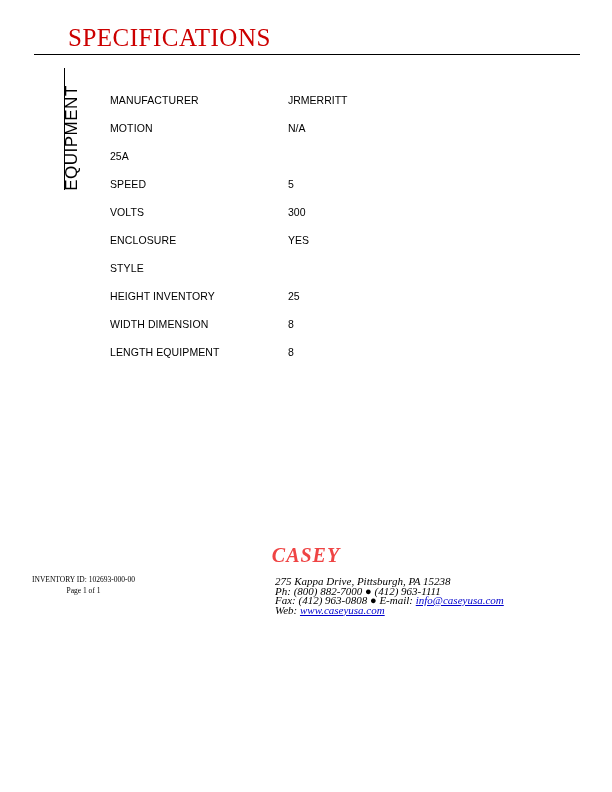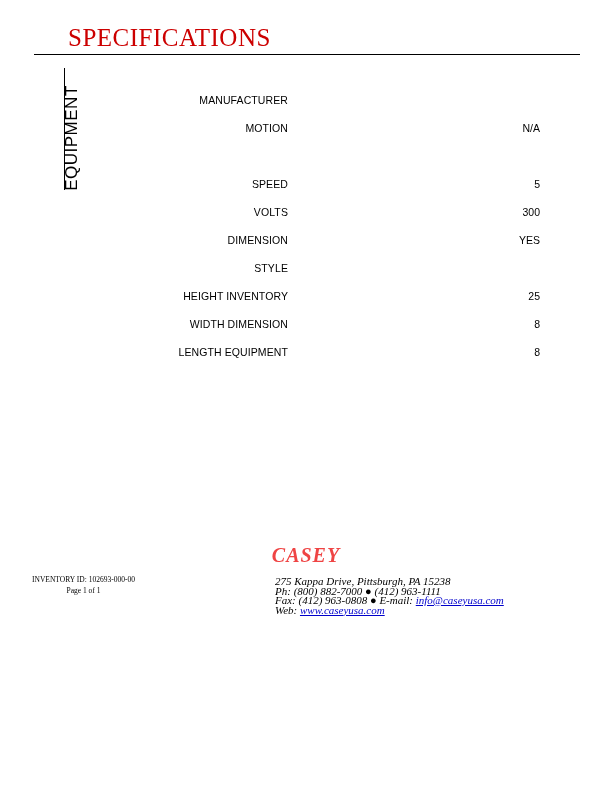--- a/index.html
+++ b/index.html
@@ -81,21 +81,20 @@
   .spec-table {
     position: absolute;
     left: 110px;
     top: 94px;
     width: 430px;
   }
   .spec-row {
     display: flex;
     height: 28px;
     align-items: flex-start;
-    text-align: right;
   }
   .spec-label {
     width: 178px;
     font-size: 10.5px;
     color: #000000;
     letter-spacing: 0.1px;
   }
   .spec-value {
     flex: 1;
     font-size: 10.5px;
@@ -152,42 +151,44 @@
   <div class="title-rule"></div>
 
   <div class="vertical-rule"></div>
   <div class="vertical-label">EQUIPMENT</div>
 
 
   <div class="spec-table">
 
     <div class="spec-row">
       <div class="spec-label">MANUFACTURER</div>
+      <div class="spec-value">JRMERRITT</div>
     </div>
 
     <div class="spec-row">
       <div class="spec-label">MOTION</div>
       <div class="spec-value">N/A</div>
     </div>
 
     <div class="spec-row">
+      <div class="spec-value">25A</div>
     </div>
 
     <div class="spec-row">
       <div class="spec-label">SPEED</div>
       <div class="spec-value">5</div>
     </div>
 
     <div class="spec-row">
       <div class="spec-label">VOLTS</div>
       <div class="spec-value">300</div>
     </div>
 
     <div class="spec-row">
-      <div class="spec-label">DIMENSION</div>
+      <div class="spec-label">ENCLOSURE</div>
       <div class="spec-value">YES</div>
     </div>
 
     <div class="spec-row">
       <div class="spec-label">STYLE</div>
       <div class="spec-value"></div>
     </div>
 
     <div class="spec-row">
       <div class="spec-label">HEIGHT INVENTORY</div>

